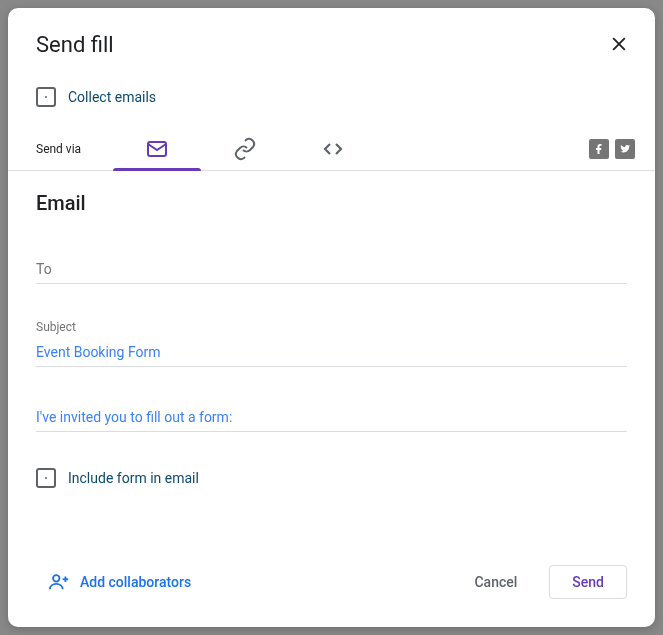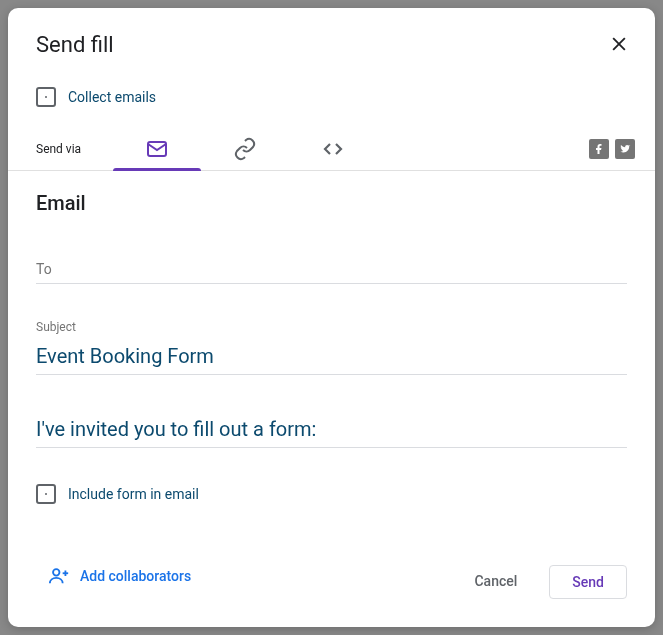--- a/index.html
+++ b/index.html
@@ -138,44 +138,44 @@
     .field-label {
       font-size: 12px;
       color: #757575;
       margin-bottom: 4px;
       display: block;
     }
     .field-input {
       width: 100%;
       border: none;
       border-bottom: 1px solid #dadce0;
-      font-size: 20px;
+      font-size: 14px;
       padding: 6px 0 6px 0;
       outline: none;
       font-family: inherit;
-      color: #0c4a6e;
+      color: #3b82f6;
       background: transparent;
     }
     .field-input::placeholder {
       color: #757575;
       font-size: 14px;
     }
     .to-input {
       font-size: 14px;
       color: #757575;
     }
     .include-row {
       display: flex;
       align-items: center;
       gap: 12px;
       margin-top: 12px;
     }
     .actions {
       display: flex;
-      align-items: flex-start;
+      align-items: center;
       padding: 18px 28px 28px 40px;
     }
     .add-collab {
       display: flex;
       align-items: center;
       gap: 10px;
       color: #1a73e8;
       font-size: 14px;
       font-weight: 500;
       cursor: pointer;

